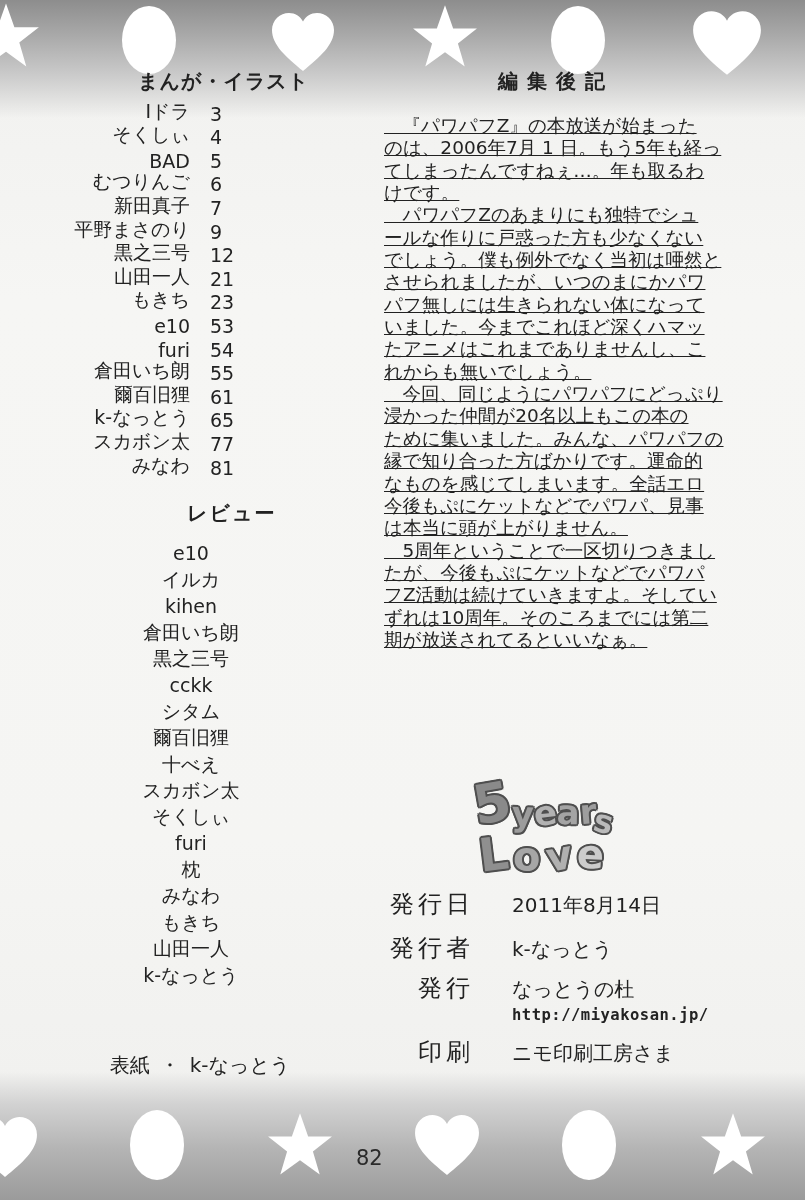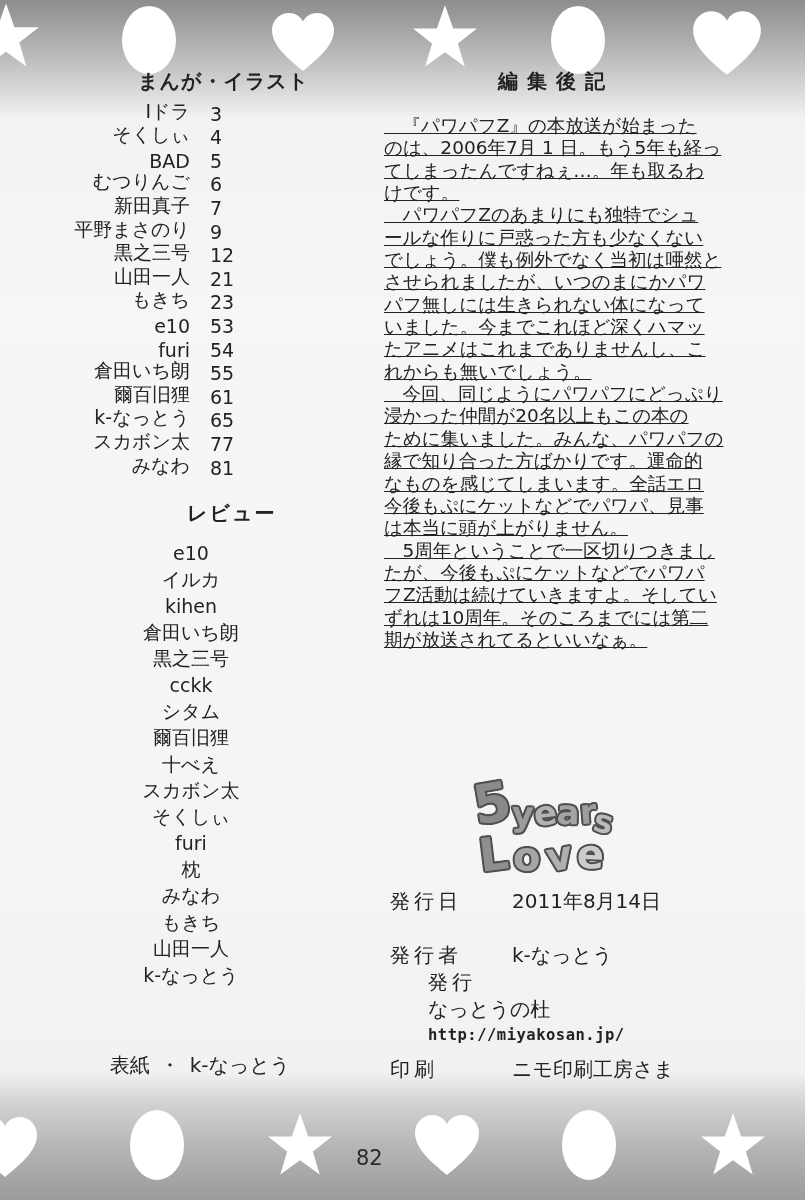--- a/index.html
+++ b/index.html
@@ -34,21 +34,21 @@
   
   .logo{position:absolute;left:474px;top:770px;transform:rotate(-2deg);}
   .logo-line{display:flex;align-items:flex-end;}
   .logo-line2{margin-top:-8px;margin-left:4px;letter-spacing:5px;}
   .logo-letter{display:inline-block;font-weight:bold;font-family:"DejaVu Sans","Liberation Sans",sans-serif;
     text-shadow:2px 0 0 #4f4f4f,-2px 0 0 #4f4f4f,0 2px 0 #4f4f4f,0 -2px 0 #4f4f4f,
       1.5px 1.5px 0 #4f4f4f,-1.5px 1.5px 0 #4f4f4f,1.5px -1.5px 0 #4f4f4f,-1.5px -1.5px 0 #4f4f4f;}
   
   .pub{position:absolute;left:390px;top:888px;width:330px;}
   .pub-row{display:flex;align-items:baseline;}
-  .pub-label{width:84px;text-align:left;font-size:20px;letter-spacing:4px;white-space:nowrap;flex:none;}
+  .pub-label{width:84px;text-align:right;font-size:24px;letter-spacing:4px;white-space:nowrap;flex:none;}
   .pub-valwrap{margin-left:38px;}
   .pub-value{font-size:20px;white-space:nowrap;}
   .pub-sub{font-family:"DejaVu Sans Mono","Liberation Mono",monospace;font-size:15.5px;font-weight:bold;
     letter-spacing:0.5px;margin-top:3px;white-space:nowrap;}
   .page-number{position:absolute;left:356px;top:1146px;font-size:21px;color:#2a2a2a;z-index:5;}
 </style>
 </head>
 <body>
 
 <div class="page">
@@ -239,27 +239,27 @@
       </div>
     </div>
 
   <div class="pub" id="pub-rows">
       <div class="pub-row" style="margin-top: 0px;">
         <div class="pub-label">発行日</div>
         <div class="pub-valwrap">
           <div class="pub-value">2011年8月14日</div>
         </div>
       </div>
-      <div class="pub-row" style="margin-top: 27px;">
+      <div class="pub-row" style="margin-top: 12px;">
         <div class="pub-label">発行者</div>
         <div class="pub-valwrap">
           <div class="pub-value">k-なっとう</div>
         </div>
       </div>
-      <div class="pub-row" style=" flex-direction: column;">
+      <div class="pub-row" style="margin-top: 8px;">
         <div class="pub-label">発行</div>
         <div class="pub-valwrap">
           <div class="pub-value">なっとうの杜</div>
           <div class="pub-sub">http://miyakosan.jp/</div>
         </div>
       </div>
       <div class="pub-row" style="margin-top: 12px;">
         <div class="pub-label">印刷</div>
         <div class="pub-valwrap">
           <div class="pub-value">ニモ印刷工房さま</div>

